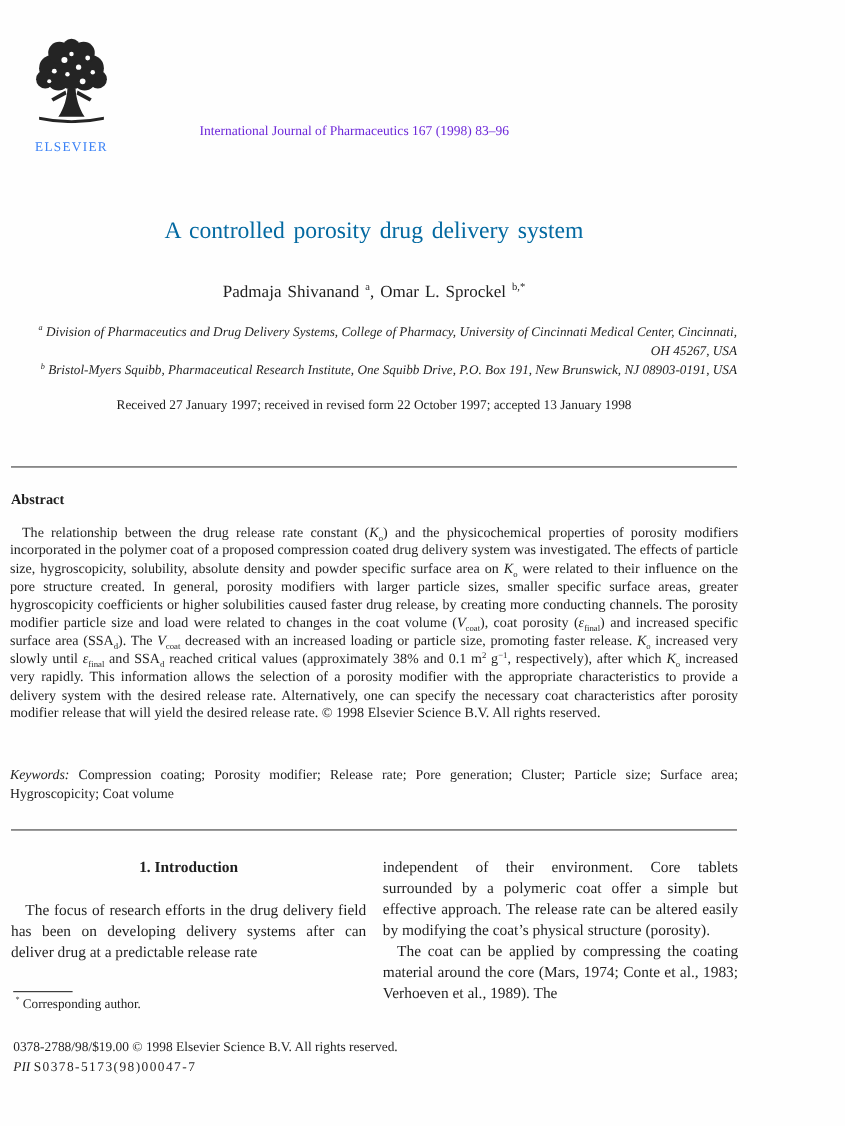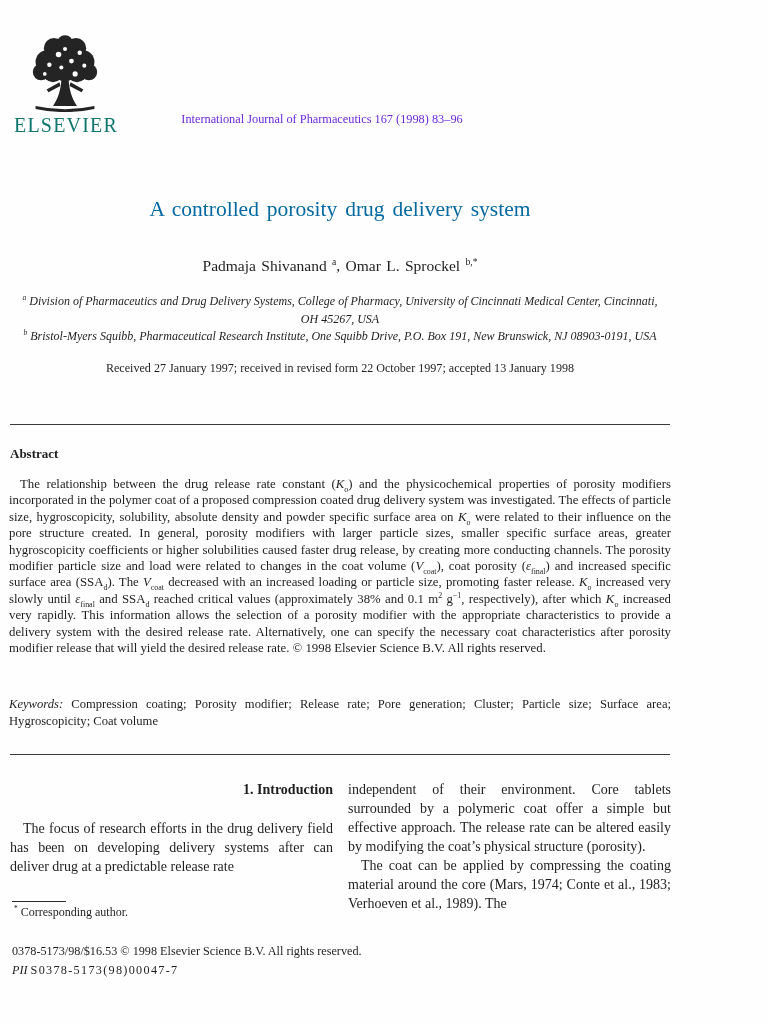--- a/index.html
+++ b/index.html
@@ -10,58 +10,58 @@
     background:#fefefe;
     color:#1e1e1e;
     font-family:"Liberation Serif","DejaVu Serif",serif;
     overflow:hidden;
   }
   .abs-pos{position:absolute;}
 
   
   .elsevier{left:14px;top:34px;width:102px;text-align:center;}
   .elsevier svg{display:block;margin:0 auto;}
-  .elsevier-word{margin-top:2px;font-size:20px;letter-spacing:1.2px;color:#0f766e;}
+  .elsevier-word{margin-top:14px;font-size:12px;letter-spacing:1.2px;color:#3b82f6;}
   .citation{left:110px;top:112px;width:424px;text-align:center;font-size:12.3px;color:#6d28d9;}
   .jlogo{left:532px;top:35px;width:125px;}
   .jl-rule-thick{border-top:3px solid #0e0e0e;height:0;}
   .jl-rule-thin{border-top:1.6px solid #0e0e0e;height:0;margin-top:2px;}
   .jl-rule-thin-b{border-top:1.6px solid #0e0e0e;height:0;}
   .jl-rule-thick-b{border-top:3px solid #0e0e0e;height:0;margin-top:2px;}
   .jl-text{
     margin:5px 0 5px 0;
     font-family:"Liberation Sans","DejaVu Sans",sans-serif;
     font-weight:700;font-size:17px;line-height:19.5px;
     letter-spacing:-0.4px;color:#0d0d0d;
     transform:scaleX(0.97);transform-origin:left;
   }
 
   
   .title{left:10px;top:197px;width:660px;margin:0;text-align:center;
     font-size:21.5px;font-weight:400;word-spacing:2.5px;color:#0369a1;}
   .authors{left:10px;top:257px;width:660px;text-align:center;font-size:15.5px;word-spacing:1.5px;}
-  .affil{left:10px;top:293px;width:660px;text-align:center;
+  .affil{left:10px;top:293px;width:660px;text-align:right;
     font-style:italic;font-size:12px;line-height:17.5px;}
   .received{left:10px;top:361px;width:660px;text-align:center;font-size:12.1px;}
 
   .rule{border:none;border-top:1.8px solid #3a3a3a;height:0;margin:0;}
   .rule1{left:10px;top:424px;width:660px;}
   .rule2{left:10px;top:754px;width:660px;}
 
   .abs-h{left:10px;top:446px;margin:0;font-size:13px;font-weight:700;}
   .abs{left:9px;top:476px;width:662px;margin:0;
     font-size:12.8px;line-height:16.4px;text-align:justify;text-indent:11px;}
   .kw{left:9px;top:696px;width:662px;margin:0;
     font-size:12.6px;line-height:16.8px;text-align:justify;}
 
   
   .col{width:323px;font-size:14px;line-height:19px;text-align:justify;}
   .col-left{left:10px;top:780px;}
   .col-right{left:348px;top:780px;}
-  .col h3{margin:0;font-size:14px;font-weight:700;text-align:right;}
+  .col h3{margin:0;font-size:14px;font-weight:700;text-align:center;}
   .col p{margin:0;}
   .col p.first{margin-top:20px;}
   .indent{text-indent:13px;}
 
   .footnote{left:10px;top:901px;width:323px;font-size:12px;}
   .fn-rule{width:54px;border-top:1.5px solid #2a2a2a;height:0;margin-left:2px;}
   .fn-text{padding-top:3px;padding-left:4px;}
 
   .imprint{left:12px;top:942px;width:520px;font-size:12.2px;line-height:18.5px;}
   .spread{letter-spacing:1.3px;}
@@ -133,17 +133,17 @@
   <section class="abs-pos col col-right">
     <p>independent of their environment. Core tablets surrounded by a polymeric coat offer a simple but effective approach. The release rate can be altered easily by modifying the coat’s physical structure (porosity).</p>
     <p class="indent">The coat can be applied by compressing the coating material around the core (Mars, 1974; Conte et al., 1983; Verhoeven et al., 1989). The</p>
   </section>
 
   <div class="abs-pos footnote">
     <div class="fn-rule"></div>
     <div class="fn-text"><sup>*</sup> Corresponding author.</div>
   </div>
   <div class="abs-pos imprint">
-    <div>0378-5173/98/$16.53 © 1998 Elsevier Science B.V. All rights reserved.</div>
+    <div>0378-2788/98/$19.00 © 1998 Elsevier Science B.V. All rights reserved.</div>
     <div><i>PII</i> <span class="spread">S0378-5173(98)00047-7</span></div>
   </div>
 
 </div>
 
 </body></html>

